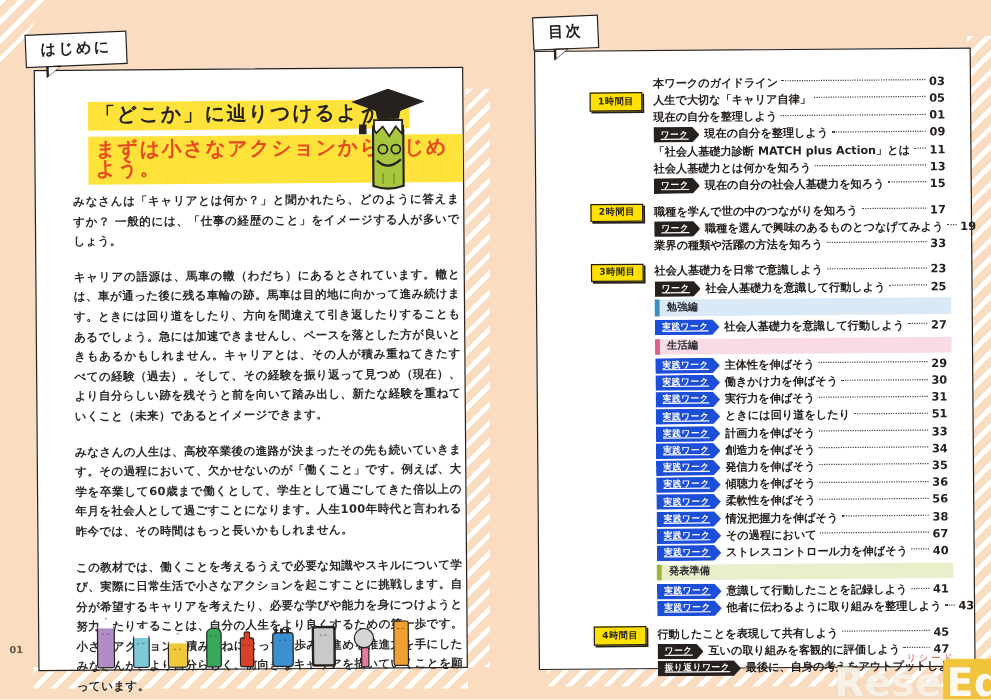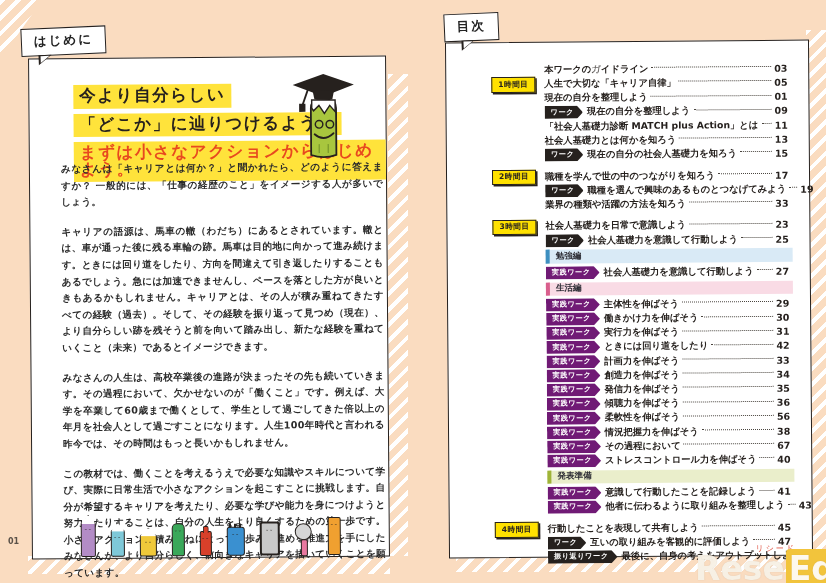--- a/index.html
+++ b/index.html
@@ -62,23 +62,23 @@
            height:12.6px;margin-bottom:1.6px;font-size:9.3px;font-weight:bold;color:#26211e;}
   .toc-row.gap{margin-top:9px;}
   .toc-label{white-space:nowrap;}
   .toc-dots{flex:1;min-width:8px;border-bottom:1.6px dotted #4a453f;margin:0 3px 3px 3px;}
   .toc-page{width:17px;text-align:left;font-size:9.5px;}
   .session-badge{position:absolute;left:-3px;top:-1px;background:#ffe100;border:1.5px solid #26211e;
            box-shadow:1.5px 1.5px 0 #26211e;font-size:7.6px;font-weight:bold;padding:1.5px 6px 2px;
            letter-spacing:0.5px;white-space:nowrap;}
   .work-badge{color:#fff;font-size:7.2px;font-weight:bold;padding:1.2px 9px 1.8px 6px;margin-right:4px;
            clip-path:polygon(0 0,calc(100% - 6px) 0,100% 50%,calc(100% - 6px) 100%,0 100%);
-           white-space:nowrap;letter-spacing:0.5px;}
+           white-space:nowrap;letter-spacing:0.5px;text-decoration:underline;}
   .work-badge.work,.work-badge.reflect{background:#26211e;}
-  .work-badge.practice{background:#701a75;}
+  .work-badge.practice{background:#1d4ed8;}
   .toc-section{height:13.5px;margin:3px 0 3px 50px;display:flex;align-items:center;
            font-size:8.6px;font-weight:bold;padding-left:6px;color:#2c2c34;}
   .toc-section.study{background:#d9eaf6;border-left:4px solid #3e8fc0;}
   .toc-section.life{background:#f9dbe5;border-left:4px solid #d95f8d;}
   .toc-section.present{background:#eaeecb;border-left:4px solid #9fb438;}
   
   .watermark{position:absolute;right:-12px;bottom:-2px;text-align:right;z-index:5;}
   .wm-kana{display:block;font-size:8px;color:#e05545;letter-spacing:2px;margin-right:42px;margin-bottom:-2px;}
   .wm-brand{font-size:33px;font-weight:bold;line-height:1;color:rgba(248,242,232,0.95);
             text-shadow:0 0 1px rgba(190,160,130,0.5);}
@@ -95,21 +95,20 @@
   <div class="stripes re"></div>
   <div class="stripes br"></div>
 
   <div class="page page-left">
     <div class="tab">
       <span>はじめに</span>
       <span class="tab-tail"></span>
     </div>
 
     <div class="title-block" id="title-block">
-        <div class="title-line">今より自分らしい</div>
         <div class="title-line">「どこか」に辿りつけるよう、</div>
         <div class="title-line accent">まずは小さなアクションからはじめよう。</div>
       </div>
 
     <div class="mascot">
       <svg width="72" height="92" viewBox="0 0 80 100">
         <line x1="24" y1="16" x2="17" y2="36" stroke="#26211e" stroke-width="2"></line>
         <rect x="13" y="35" width="7" height="9" fill="#26211e"></rect>
         <polygon points="40,2 74,14 40,27 6,14" fill="#26211e"></polygon>
         <polygon points="28,20 52,20 50,30 30,30" fill="#26211e"></polygon>
@@ -259,21 +258,21 @@
         <div class="toc-row">
           <span class="work-badge practice">実践ワーク</span>
           <span class="toc-label">実行力を伸ばそう</span>
           <span class="toc-dots"></span>
           <span class="toc-page">31</span>
         </div>
         <div class="toc-row">
           <span class="work-badge practice">実践ワーク</span>
           <span class="toc-label">ときには回り道をしたり</span>
           <span class="toc-dots"></span>
-          <span class="toc-page">42</span>
+          <span class="toc-page">51</span>
         </div>
         <div class="toc-row">
           <span class="work-badge practice">実践ワーク</span>
           <span class="toc-label">計画力を伸ばそう</span>
           <span class="toc-dots"></span>
           <span class="toc-page">33</span>
         </div>
         <div class="toc-row">
           <span class="work-badge practice">実践ワーク</span>
           <span class="toc-label">創造力を伸ばそう</span>

